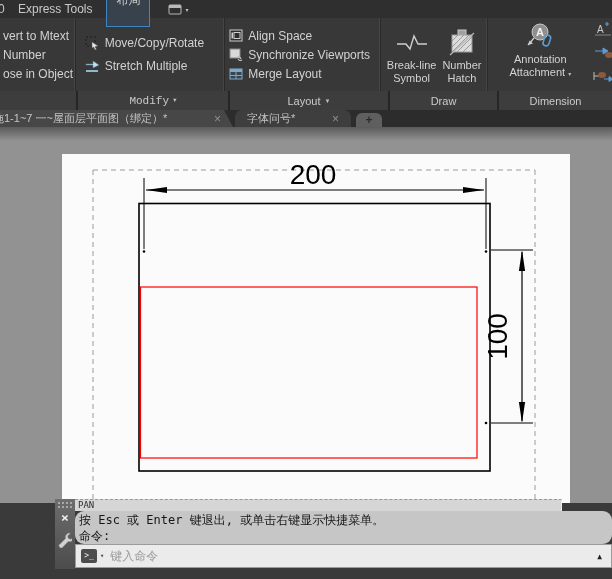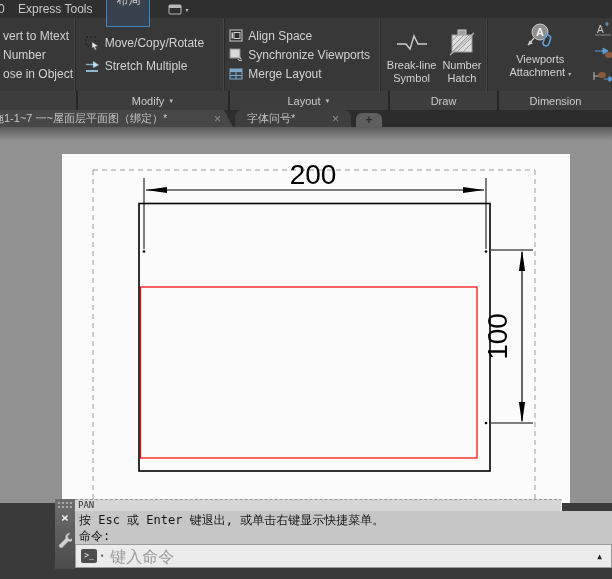--- a/index.html
+++ b/index.html
@@ -46,25 +46,25 @@
 
   
   .bottom-bg { position:absolute; left:0; top:503px; width:612px; height:76px; background:#3a3a3a; z-index:2; }
   .cmdwin { position:absolute; left:55px; top:499px; width:557px; height:70px; z-index:6; font-family:"DejaVu Sans Mono","DejaVu Sans",monospace; }
   .rail { position:absolute; left:0; top:0; width:20px; height:70px; background:linear-gradient(to bottom,#6d6d6d,#4c4c4c); }
   .grip { position:absolute; left:3px; top:3px; width:2px; height:2px; background:#a8a8a8; box-shadow:4px 0 #a8a8a8,8px 0 #a8a8a8,12px 0 #a8a8a8,0 4px #a8a8a8,4px 4px #a8a8a8,8px 4px #a8a8a8,12px 4px #a8a8a8; }
   .cmd-close { position:absolute; left:0; top:11px; width:20px; height:16px; color:#efefef; font-size:13px; font-weight:bold; text-align:center; line-height:16px; }
   .wrench { position:absolute; left:3px; top:33px; }
   .panbox { position:absolute; left:20px; top:0; width:487px; height:12px; background:#d6d6d6; border-top:1px dashed #989898; border-right:1px solid #efefef; }
   .panbox span { font-size:9px; color:#2e2e2e; padding-left:3px; line-height:11px; display:block; }
-  .msgs { position:absolute; left:20px; top:12px; width:537px; height:33px; background:#c6c6c6; color:#161616; font-size:12px; line-height:16px; padding:1px 0 0 4px; }
+  .msgs { position:absolute; left:20px; top:12px; width:537px; height:33px; background:#c6c6c6; color:#161616; font-size:12px; line-height:16px; padding:1px 0 0 4px;border-radius:9px; }
   .inputrow { position:absolute; left:20px; top:45px; width:537px; height:24px; background:#ebebeb; border:1px solid #9b9b9b; display:flex; align-items:center; }
   .promptbox { margin-left:5px; width:16px; height:14px; background:#4d4d4d; border-radius:2px; color:#eaeaea; font-size:8px; text-align:center; line-height:14px; }
   .prompt-caret { font-size:7px; color:#4a4a4a; margin:0 6px 0 3px; }
-  .cmdinput { flex:1; border:none; background:transparent; outline:none; font-size:16px; font-family:"DejaVu Sans Mono","DejaVu Sans",monospace; color:#333; }
+  .cmdinput { flex:1; border:none; background:transparent; outline:none; font-size:12px; font-family:"DejaVu Sans Mono","DejaVu Sans",monospace; color:#333; }
   .cmdinput::placeholder { color:#9a9a9a; opacity:1; }
   .expand-tri { margin-right:9px; font-size:8px; color:#1e1e1e; }
 </style>
 </head>
 <body>
 
 <div class="ribbon">
   <div class="tabstrip">
     <span class="overflow-frag">0</span>
     <span class="rtab">Express Tools</span>
@@ -163,21 +163,21 @@
       <div class="bigbtn">
         <span class="ic">
           <svg width="34" height="30">
             <circle cx="17" cy="10" r="8" fill="#8f8f8f" stroke="#c6c6c6"></circle>
             <text x="17" y="14" text-anchor="middle" font-size="11" font-weight="bold" fill="#f2f2f2" font-family="Liberation Sans,sans-serif">A</text>
             <line x1="11" y1="16" x2="5" y2="23" stroke="#cfcfcf" stroke-width="1.3"></line>
             <path d="M5 23 L10 21.5 L6.5 18.5 Z" fill="#cfcfcf"></path>
             <rect x="21" y="13" width="6" height="11" rx="3" fill="none" stroke="#5b9bd5" stroke-width="1.6" transform="rotate(18 24 18)"></rect>
           </svg>
         </span>
-        <span><span>Viewports</span></span>
+        <span><span>Annotation</span></span>
         <span><span>Attachment</span> <span class="caret">▾</span></span>
       </div>
     </div>
 
     <div class="panel p-cliped-icons">
       <svg width="20" height="14">
         <text x="4" y="11" font-size="10" fill="#c9c9c9" font-family="Liberation Sans,sans-serif">A</text>
         <path d="M12 2 h4 M14 0 v4" stroke="#5b9bd5" stroke-width="1.2"></path>
         <path d="M2 13 h16" stroke="#9a9a9a" stroke-width="0.8"></path>
       </svg>
@@ -188,21 +188,21 @@
       <svg width="20" height="12">
         <path d="M1 2 v8 M1 6 h6" stroke="#bdbdbd" stroke-width="1"></path>
         <ellipse cx="9" cy="5" rx="4" ry="3" fill="#8a5a3c"></ellipse>
         <path d="M11 9 h5 M16 6.5 L20 9 L16 11.5 Z" fill="#5b9bd5" stroke="#5b9bd5"></path>
       </svg>
     </div>
   </div>
 
   <div class="labelrow">
     <div class="plabel" style="width:78px;"></div>
-    <div class="plabel" style="width:152px;">
+    <div class="plabel" style="width:152px;font-family:Liberation Mono, monospace;">
       <span>Modify</span>
         <span class="caret">▼</span>
     </div>
     <div class="plabel" style="width:160px;">
       <span>Layout</span>
         <span class="caret">▼</span>
     </div>
     <div class="plabel" style="width:109px;">
       <span>Draw</span>
     </div>

